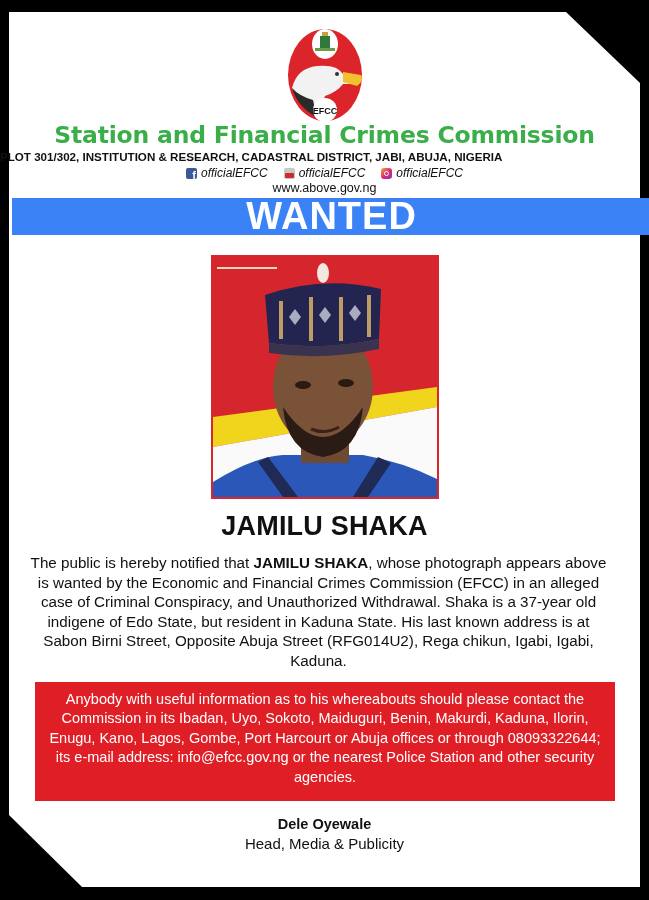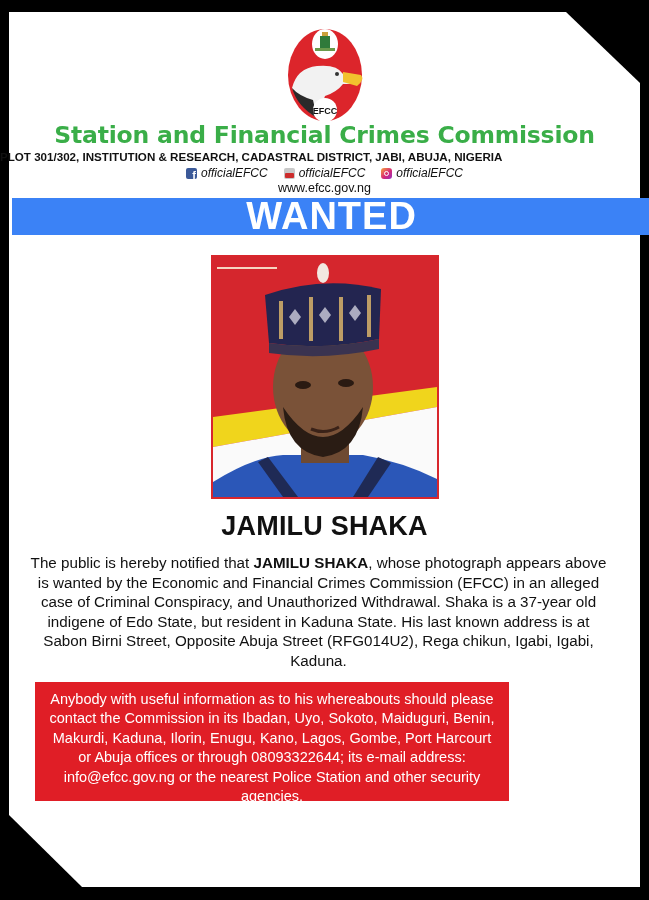--- a/index.html
+++ b/index.html
@@ -55,21 +55,21 @@
   }
   .suspect-name {
     position: absolute; left: 0; width: 649px; top: 511px; text-align: center;
     font-weight: bold; font-size: 27px; color: #111; letter-spacing: 0.2px;
   }
   .notice {
     position: absolute; left: 24px; width: 589px; top: 553px; text-align: center;
     font-size: 15.2px; line-height: 19.6px; color: #111;
   }
   .contact-box {
-    position: absolute; left: 35px; top: 682px; width: 474px; height: 119px;
+    position: absolute; left: 35px; top: 682px; width: 580px; height: 119px;
     background: #e01e26; box-sizing: border-box; padding: 8px 12px 0;
     color: #fff; font-size: 14.5px; line-height: 19.4px; text-align: center;
   }
   .signatory {
     position: absolute; left: 0; width: 649px; top: 815px; text-align: center; color: #111;
   }
   .sig-name { font-weight: bold; font-size: 14.5px; line-height: 19px; }
   .sig-title { font-size: 15px; line-height: 19px; }
 </style>
 </head>
@@ -102,21 +102,21 @@
   <span class="social">
     <span class="ico ico-yt"></span>
     <span>officialEFCC</span>
   </span>
   <span class="social">
     <span class="ico ico-ig"></span>
     <span>officialEFCC</span>
   </span>
 </div>
 
-<div class="website">www.efcc.gov.ng</div>
+<div class="website">www.above.gov.ng</div>
 
 <div class="wanted-band">
   <span class="wanted-text">WANTED</span>
 </div>
 
 <div class="photo">
   <svg width="224" height="240" viewBox="0 0 224 240">
     <rect width="224" height="240" fill="#d5262d"></rect>
     <polygon points="0,160 224,130 224,150 0,190" fill="#f0d51c"></polygon>
     <polygon points="0,190 224,150 224,240 0,240" fill="#fafafa"></polygon>
@@ -153,13 +153,15 @@
 
 <div class="suspect-name">JAMILU SHAKA</div>
 
 <div class="notice"><span>The public is hereby notified that </span><b>JAMILU SHAKA</b><span>, whose photograph appears above is wanted by the Economic and Financial Crimes Commission (EFCC) in an alleged case of Criminal Conspiracy, and Unauthorized Withdrawal. Shaka is a 37-year old indigene of Edo State, but resident in Kaduna State. His last known address is at Sabon Birni Street, Opposite Abuja Street (RFG014U2), Rega chikun, Igabi, Igabi, Kaduna.</span></div>
 
 <div class="contact-box">
   <span>Anybody with useful information as to his whereabouts should please contact the Commission in its Ibadan, Uyo, Sokoto, Maiduguri, Benin, Makurdi, Kaduna, Ilorin, Enugu, Kano, Lagos, Gombe, Port Harcourt or Abuja offices or through 08093322644; its e-mail address: info@efcc.gov.ng or the nearest Police Station and other security agencies.</span>
 </div>
 
 <div class="signatory">
+  <div class="sig-name">Dele Oyewale</div>
+  <div class="sig-title">Head, Media &amp; Publicity</div>
 </div>
 
 </body></html>

